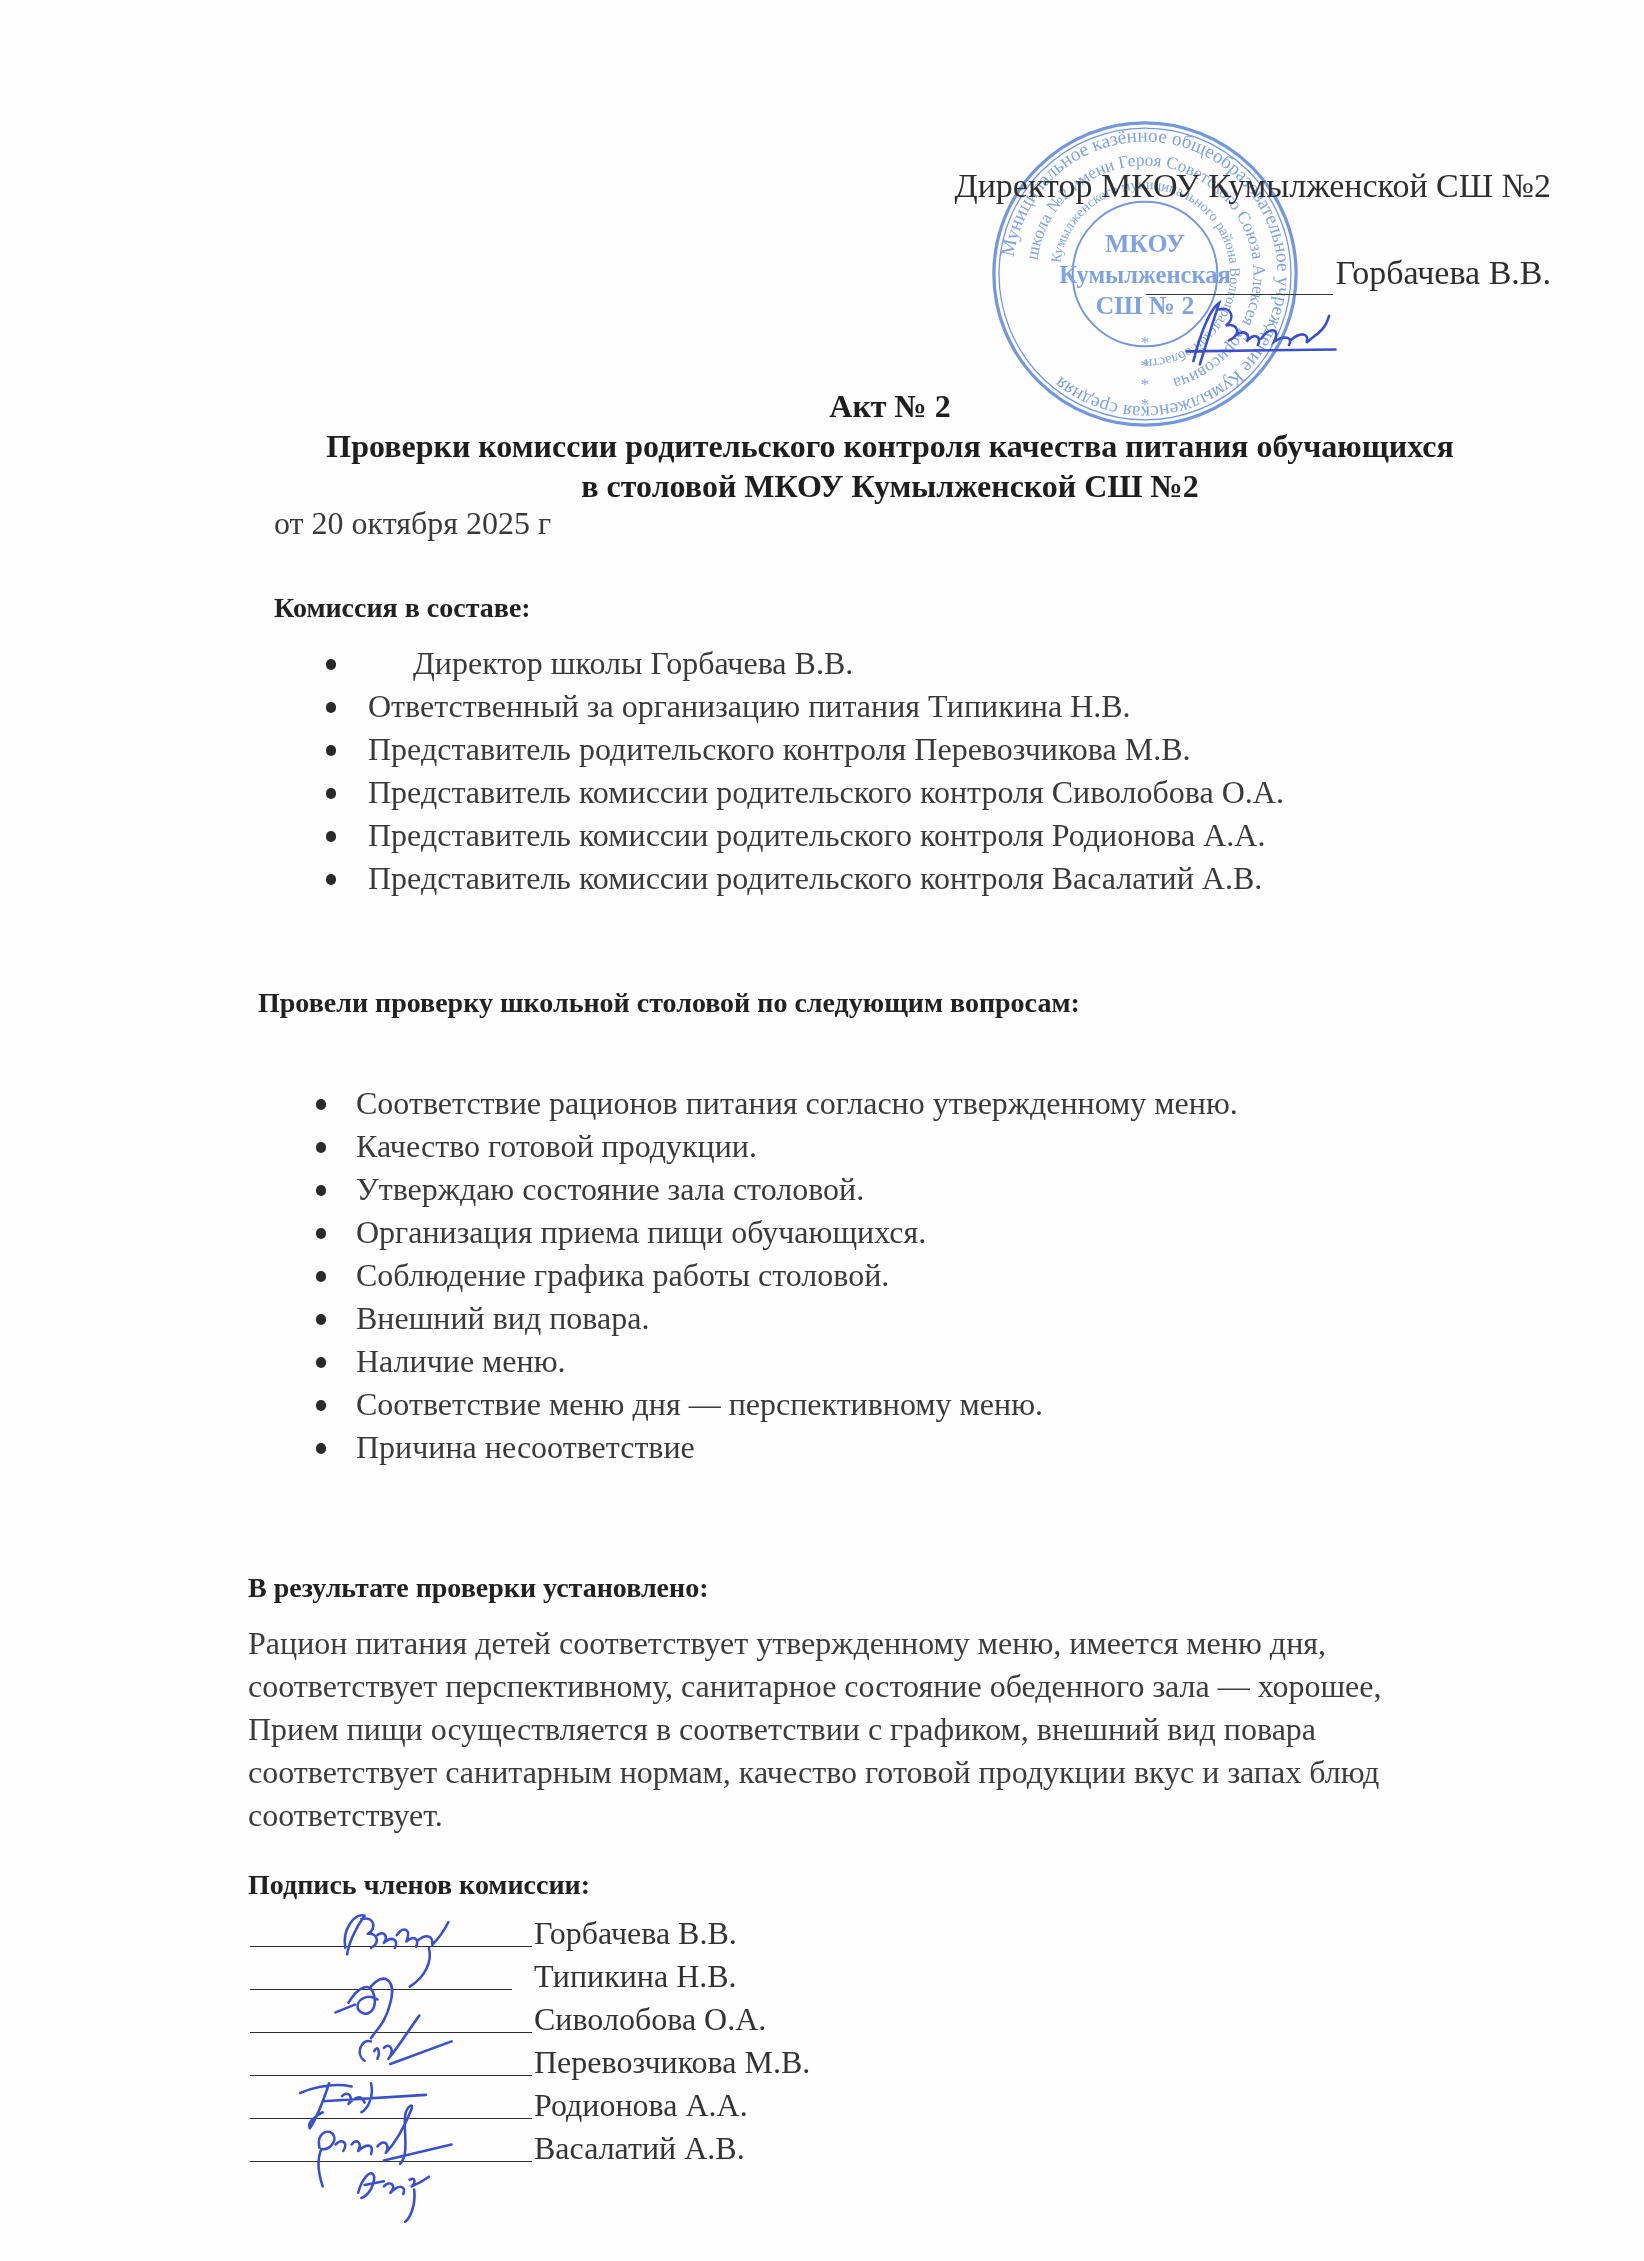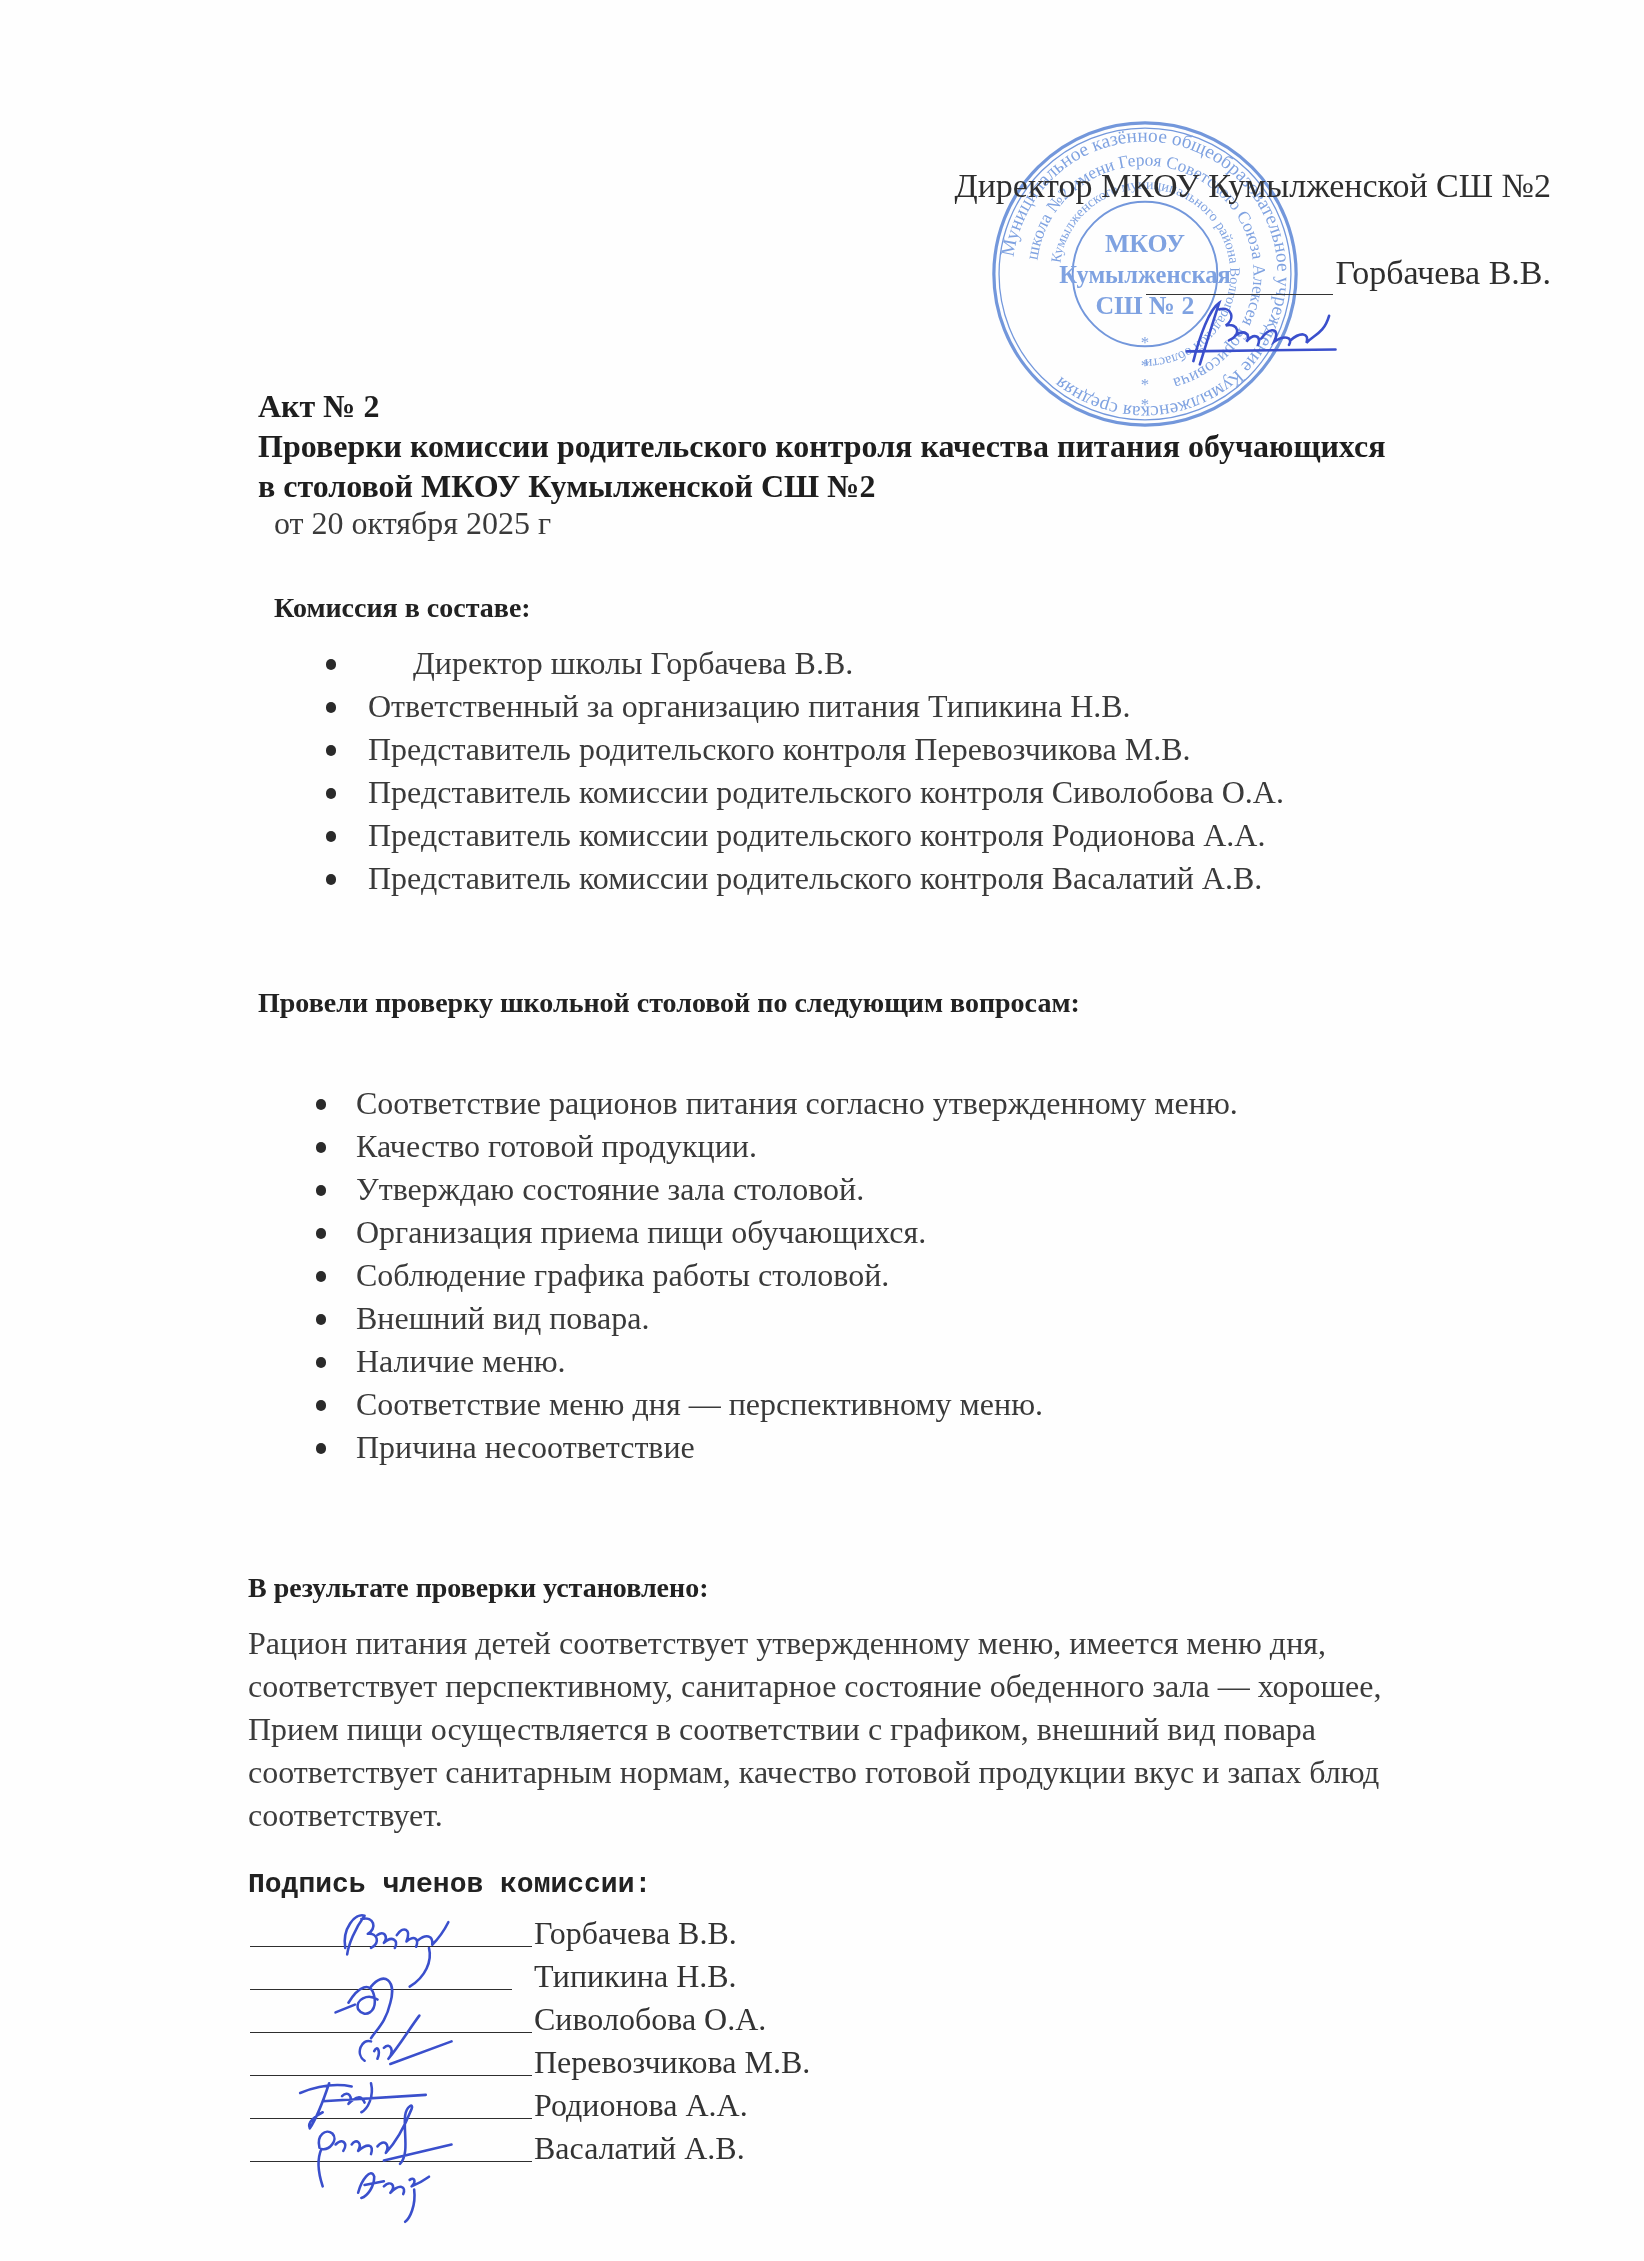--- a/index.html
+++ b/index.html
@@ -12,21 +12,21 @@
   .approval .sig-row { margin-top: 43px; display: flex; justify-content: flex-end; align-items: flex-end; }
   .approval .sig-line { display: inline-block; width: 187px; border-bottom: 1.9px solid #333; margin-right: 2.6px; height: 32px; }
 
   
   .stamp { position: absolute; left: 990px; top: 119px; width: 310px; height: 310px; z-index: 2; opacity: 0.85; }
 
   
   .dir-signature { position: absolute; left: 1174px; top: 290px; width: 168px; height: 84px; z-index: 4; }
 
   
-  .title { position: absolute; left: 258px; width: 1264px; top: 386px; text-align: left; font-weight: bold; color: #1e1e1e; font-size: 32px; line-height: 40px; z-index: 3; }
+  .title { position: absolute; left: 258px; width: 1264px; top: 386px; text-align: center; font-weight: bold; color: #1e1e1e; font-size: 32px; line-height: 40px; z-index: 3; }
   .date { position: absolute; left: 274px; top: 505px; font-size: 32px; color: #3a3a3a; }
 
   .h-bold { position: absolute; font-weight: bold; color: #222; font-size: 28px; }
 
   ul.list { position: absolute; margin: 0; padding: 0; list-style: none; font-size: 32px; }
   ul.list li { position: relative; height: 43px; line-height: 43px; white-space: nowrap; }
   ul.list li .bullet { position: absolute; width: 10.3px; height: 10.3px; border-radius: 50%; background: #2a2a2a; top: 17.4px; }
   ul.list li .txt { position: absolute; }
 
   .paragraph { position: absolute; left: 248px; top: 1622px; width: 1322px; font-size: 32px; line-height: 43px; color: #3c3c3c; }
@@ -157,21 +157,21 @@
 
   <div class="h-bold" style="left:248px; top:1572px;">В результате проверки установлено:</div>
   <div class="paragraph">
     <div>Рацион питания детей соответствует утвержденному меню, имеется меню дня,</div>
     <div>соответствует перспективному, санитарное состояние обеденного зала — хорошее,</div>
     <div>Прием пищи осуществляется в соответствии с графиком, внешний вид повара</div>
     <div>соответствует санитарным нормам, качество готовой продукции вкус и запах блюд</div>
     <div>соответствует.</div>
   </div>
 
-  <div class="h-bold" style="left:248px; top:1869px;font-family:Liberation Mono, monospace;">Подпись членов комиссии:</div>
+  <div class="h-bold" style="left:248px; top:1869px;">Подпись членов комиссии:</div>
   <div class="sign-rows">
     <div class="sign-row">
       <span class="line" style="width:282px;"></span>
       <span class="name" style="left:284px;">Горбачева В.В.</span>
     </div>
     <div class="sign-row">
       <span class="line" style="width:262px;"></span>
       <span class="name" style="left:284px;">Типикина Н.В.</span>
     </div>
     <div class="sign-row">

